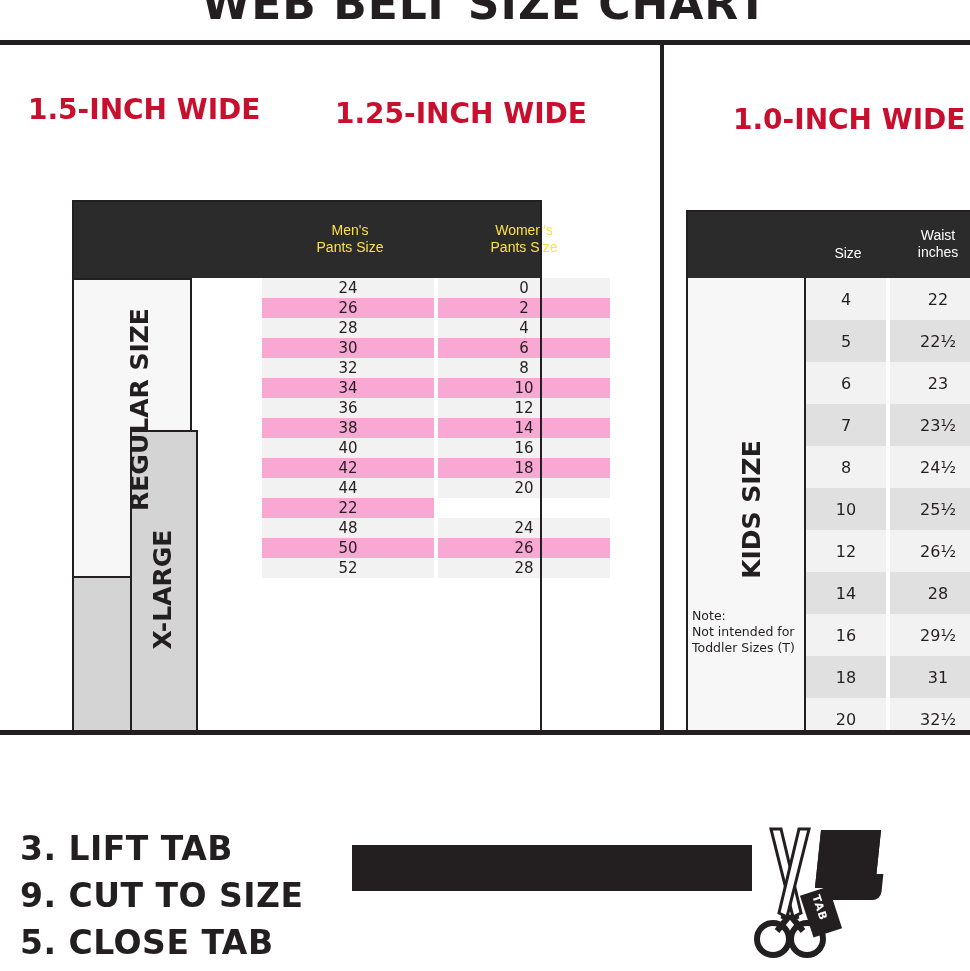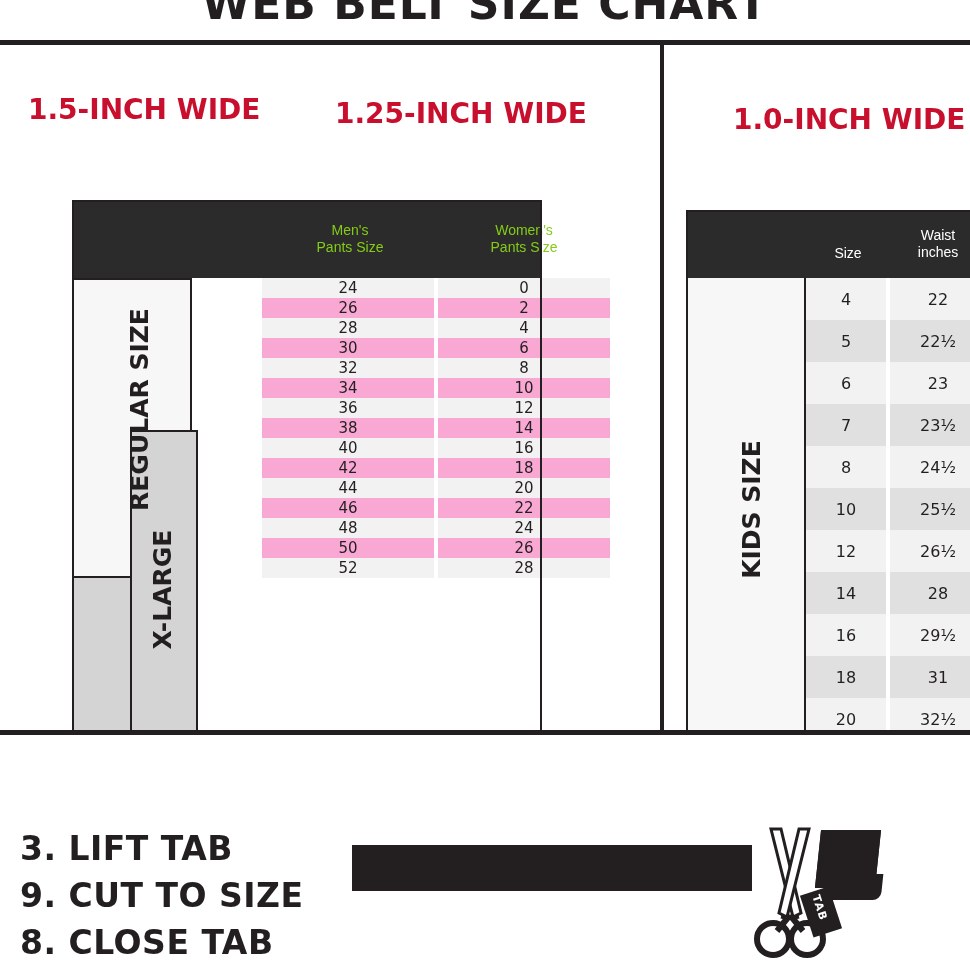--- a/index.html
+++ b/index.html
@@ -81,21 +81,21 @@
   }
   .lt-header {
     position: absolute;
     top: 0; left: 0;
     width: 470px; height: 78px;
     background: #2b2b2b;
   }
   .lt-header .col {
     position: absolute;
     top: 22px;
-    color: #84cc16;
+    color: #fde047;
     font-size: 14px;
     text-align: center;
     line-height: 17px;
   }
   .lt-header .col.men   { left: 190px; width: 176px; }
   .lt-header .col.women { left: 366px; width: 172px; }
 
   
   .side-col {
     position: absolute;
@@ -422,21 +422,20 @@
         </div>
         <div class="row dark">
           <div class="cell men">42</div>
           <div class="cell women">18</div>
         </div>
         <div class="row light">
           <div class="cell men">44</div>
           <div class="cell women">20</div>
         </div>
         <div class="row dark">
-          <div class="cell men">46</div>
           <div class="cell women">22</div>
         </div>
         <div class="row light">
           <div class="cell men">48</div>
           <div class="cell women">24</div>
         </div>
         <div class="row dark">
           <div class="cell men">50</div>
           <div class="cell women">26</div>
         </div>
@@ -453,20 +452,25 @@
       <div class="col size">Size</div>
       <div class="col waist">
         <div>Waist</div>
         <div>inches</div>
       </div>
     </div>
 
     <div id="kids-col"></div>
     <div id="kids-label">KIDS SIZE</div>
 
+    <div class="note">
+      <div>Note:</div>
+      <div>Not intended for</div>
+      <div>Toddler Sizes (T)</div>
+    </div>
 
     <div class="rrows" id="right-rows">
         <div class="rrow light">
           <div class="cell size">4</div>
           <div class="cell waist">22</div>
         </div>
         <div class="rrow dark">
           <div class="cell size">5</div>
           <div class="cell waist">22½</div>
         </div>
@@ -511,21 +515,21 @@
   </div>
 </div>
 
 <div class="vert-divider"></div>
 <div class="bottom-rule"></div>
 
 <div class="adjust-section">
   <div class="steps" id="steps-list">
       <div class="step">3. LIFT TAB</div>
       <div class="step">9. CUT TO SIZE</div>
-      <div class="step">8. CLOSE TAB</div>
+      <div class="step">5. CLOSE TAB</div>
     </div>
 
   <div class="belt"></div>
 
   <div class="scissors">
     <svg width="110" height="150" viewBox="0 0 110 150">
       <path d="M40 6 L62 92 M70 6 L48 92" stroke="#231f20" stroke-width="5" fill="none"></path>
       <path d="M36 2 L46 2 L66 86 L58 90 Z" fill="#ffffff" stroke="#231f20" stroke-width="3"></path>
       <path d="M74 2 L64 2 L44 86 L52 90 Z" fill="#ffffff" stroke="#231f20" stroke-width="3"></path>
       <circle cx="38" cy="112" r="16" fill="#ffffff" stroke="#231f20" stroke-width="6"></circle>

